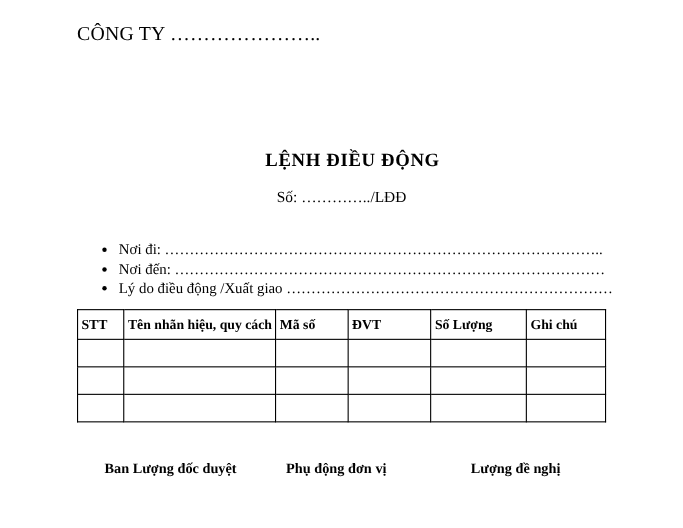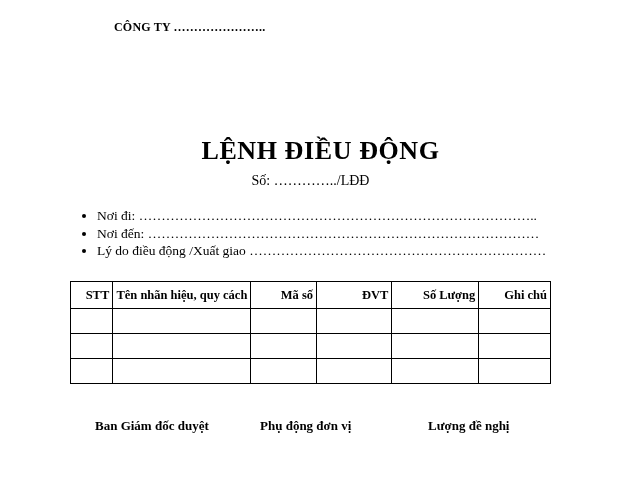--- a/index.html
+++ b/index.html
@@ -20,24 +20,23 @@
     position: relative;
     width: 621px;
     height: 480px;
     padding: 0;
   }
 
   .company {
     position: absolute;
     left: 70px;
     top: 20px;
-    font-weight: bold;
-    font-size: 12px;
+    font-weight: normal;
+    font-size: 18px;
     letter-spacing: 0.2px;
-    margin-left: 44px;
   }
 
   .address {
     position: absolute;
     left: 70px;
     top: 54px;
     font-style: italic;
     font-size: 13.5px;
   }
 
@@ -49,40 +48,40 @@
     font-size: 13.5px;
   }
 
   .title {
     position: absolute;
     left: 0;
     right: 0;
     top: 136px;
     text-align: center;
     font-weight: bold;
-    font-size: 26px;
+    font-size: 17px;
     letter-spacing: 0.6px;
     padding-left: 20px;
   }
 
   .docnumber {
     position: absolute;
     left: 0;
     right: 0;
     top: 173px;
     text-align: center;
     font-size: 14px;
   }
 
   .bullets {
     position: absolute;
     left: 70px;
     top: 203px;
     width: 480px;
-    margin: 5px;
+    margin: 16px;
     padding: 0 0 0 22px;
     font-size: 13.5px;
     line-height: 16.5px;
   }
   .bullets li {
     margin: 0 0 1px 0;
     padding: 0;
     white-space: nowrap;
   }
 
@@ -94,21 +93,21 @@
     width: 481px;
     font-size: 12.5px;
   }
   table.grid th, table.grid td {
     border: 1px solid #000000;
     height: 21px;
     padding: 1px 3px;
   }
   table.grid th {
     font-weight: bold;
-    text-align: right;
+    text-align: left;
     height: 24px;
     font-size: 12.5px;
   }
   table.grid td { height: 22px; }
 
   .col-stt   { width: 38px; }
   .col-ten   { width: 155px; }
   .col-maso  { width: 68px; }
   .col-dvt   { width: 78px; }
   .col-sl    { width: 90px; font-family: Liberation Serif, serif; }
@@ -178,18 +177,18 @@
         <td></td>
         <td></td>
         <td></td>
         <td></td>
         <td></td>
       </tr>
     </tbody>
   </table>
 
   <div class="signrow">
-    <span class="s1">Ban Giám đốc duyệt</span>
+    <span class="s1">Ban Lượng đốc duyệt</span>
     <span class="s2">Phụ động đơn vị</span>
     <span class="s3">Lượng đề nghị</span>
   </div>
 
 </div>
 
 </body></html>

